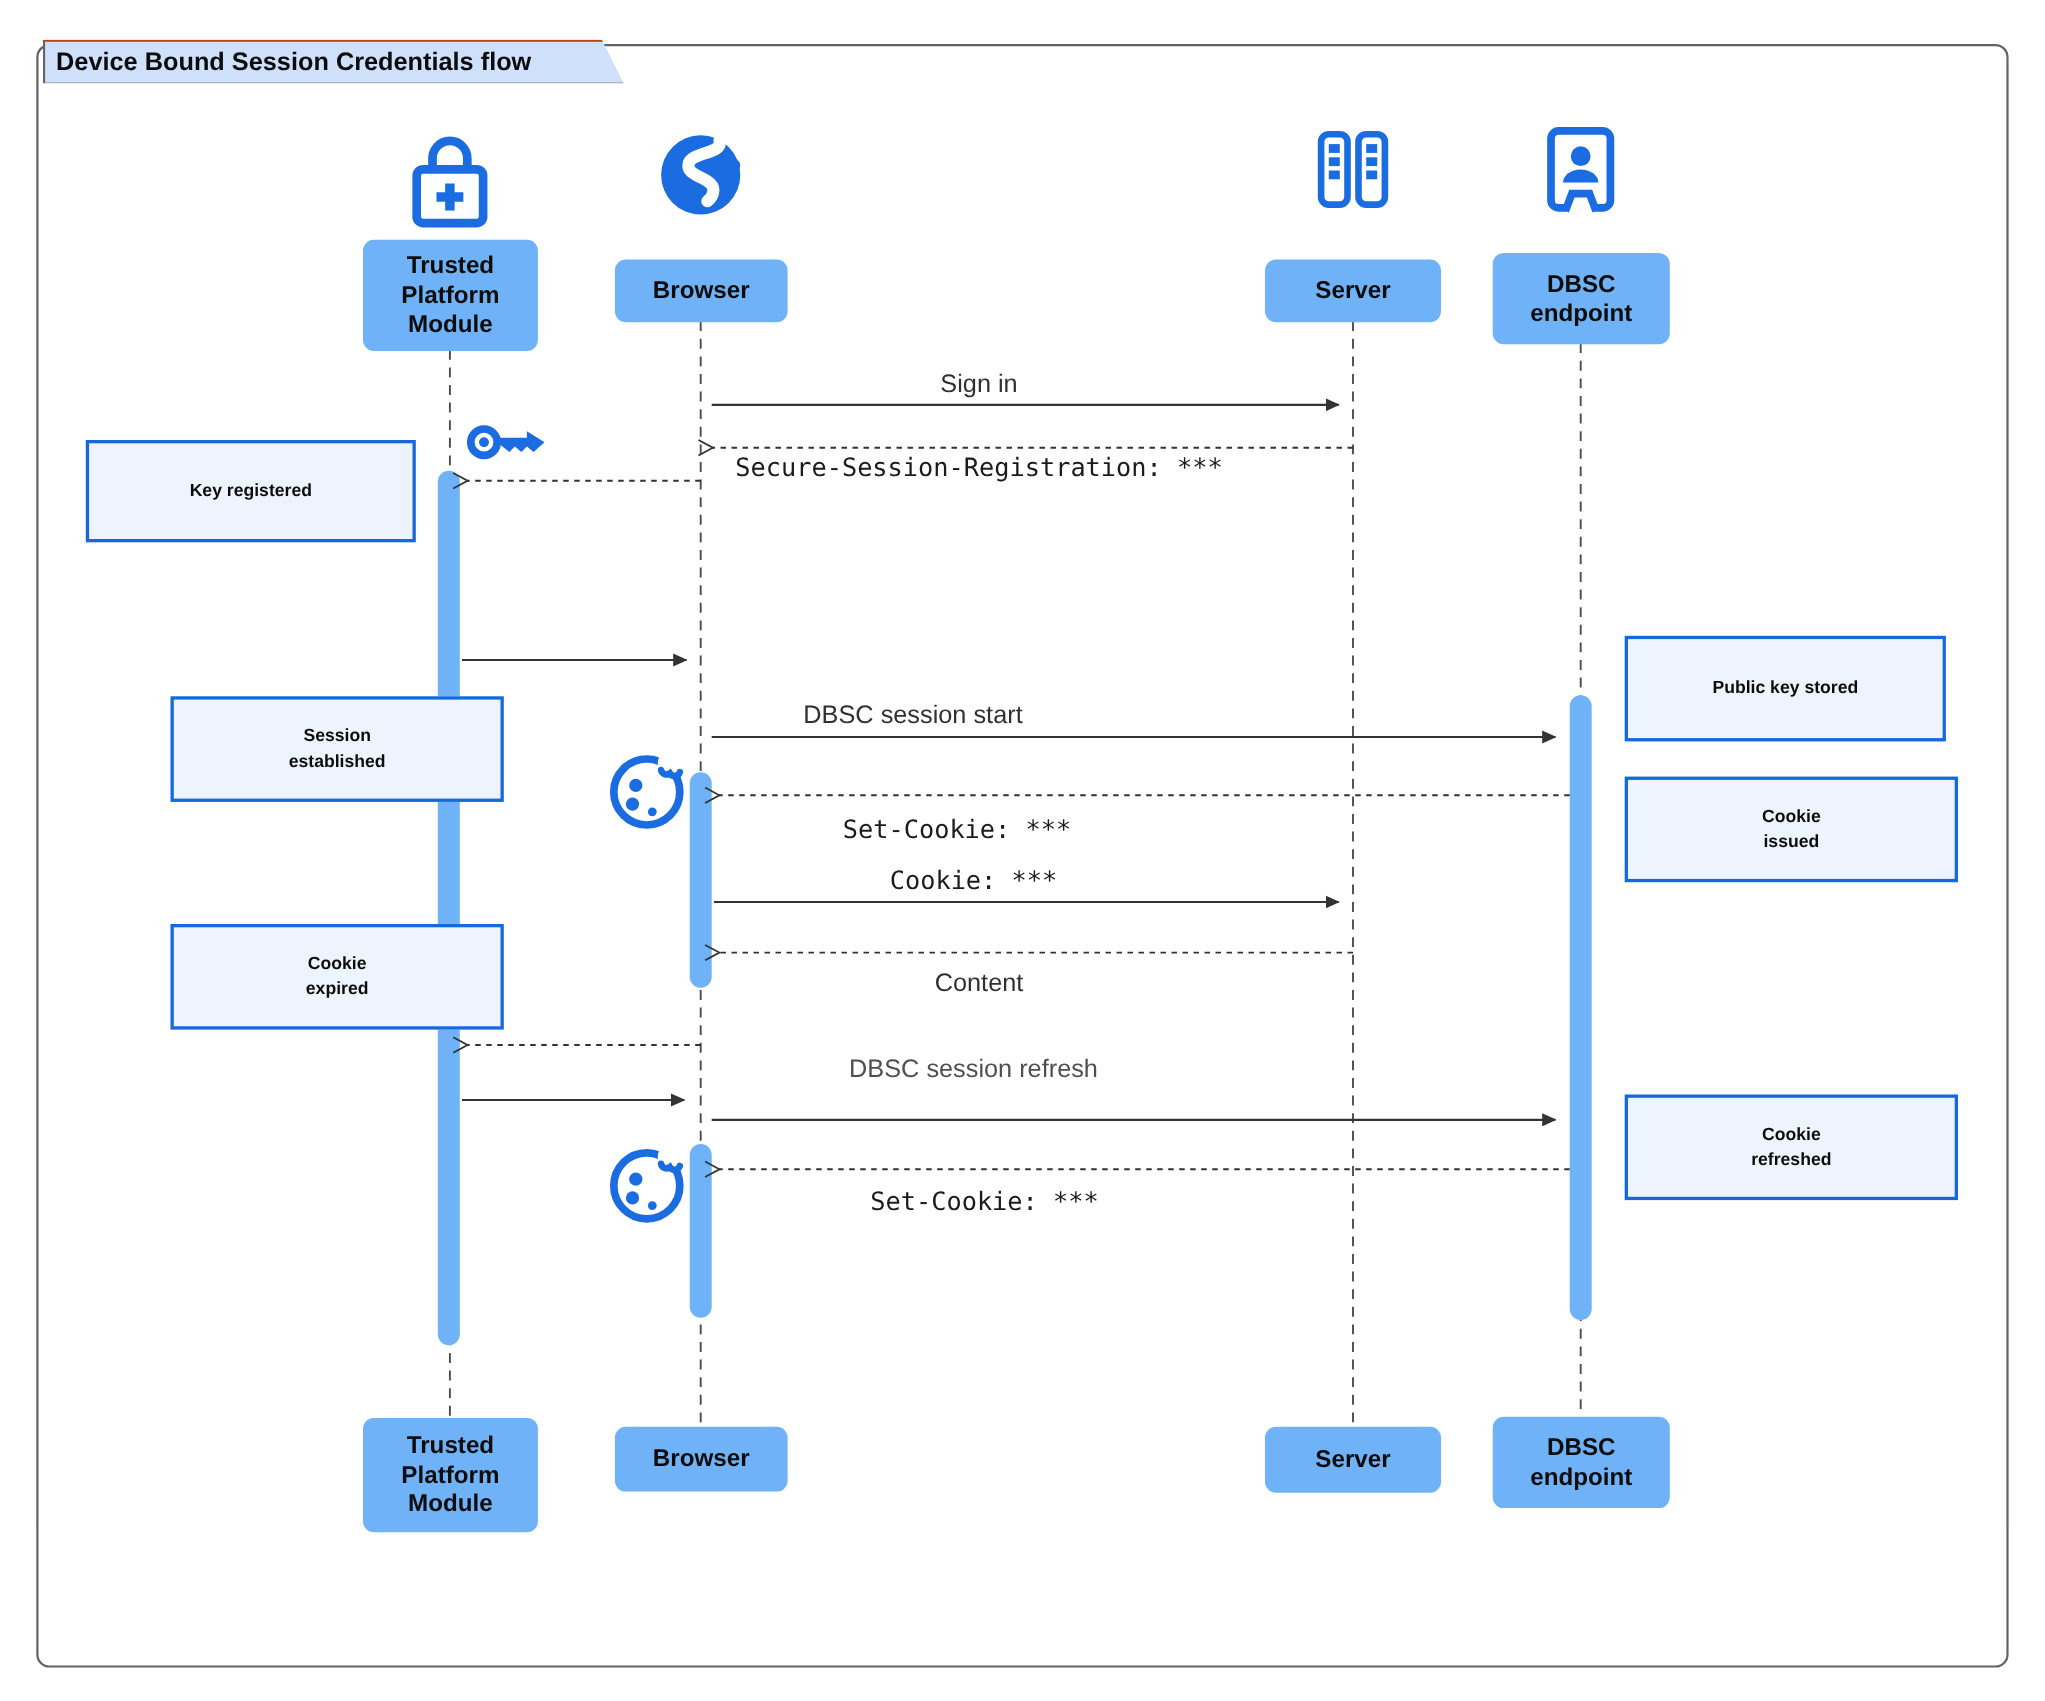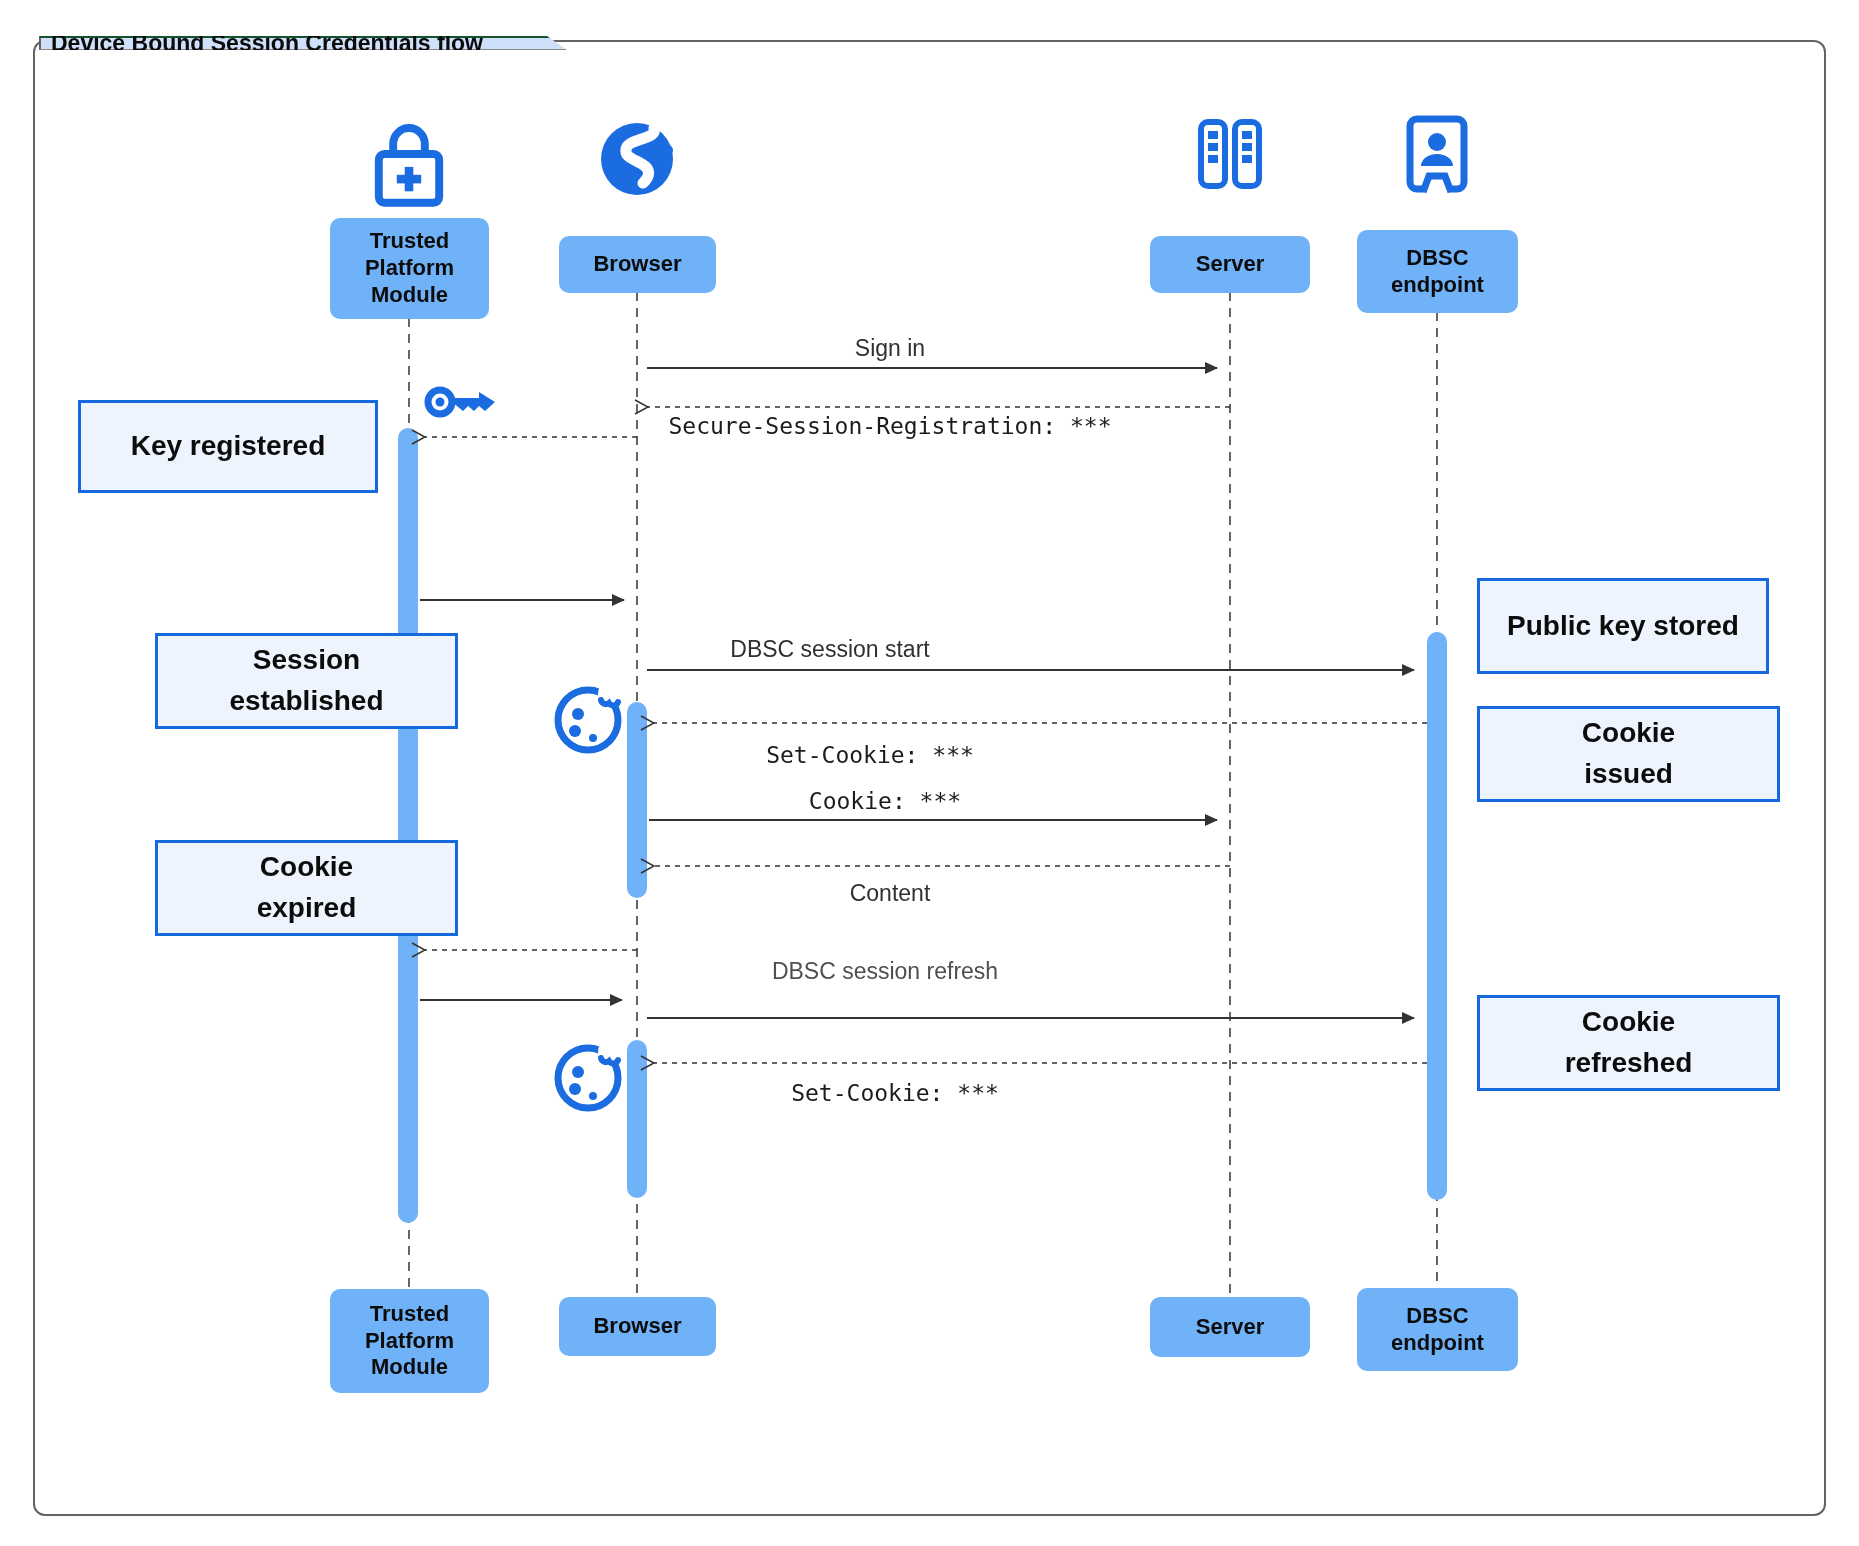--- a/index.html
+++ b/index.html
@@ -1,30 +1,30 @@
 <!DOCTYPE html>
 <html><head>
 <meta charset="utf-8">
 <style>
   html,body{margin:0;padding:0;background:#fff;}
   #stage{position:relative;width:1859px;height:1546px;background:#ffffff;overflow:hidden;
          font-family:"Liberation Sans", sans-serif;}
   .frame{position:absolute;left:33px;top:40px;width:1789px;height:1472px;
          border:2px solid #636363;border-radius:12px;background:#fff;}
-  .title-tab{position:absolute;left:39px;top:36px;width:528px;height:14px;
-         background:#cfe0fb;border-top:2px solid #14532d;border-left:2px solid #636363;border-bottom:1px solid #8a8a8a;
+  .title-tab{position:absolute;left:39px;top:36px;width:528px;height:40px;
+         background:#cfe0fb;border-top:2px solid #c2410c;border-left:2px solid #636363;border-bottom:1px solid #8a8a8a;
          clip-path:polygon(0 0, calc(100% - 20px) 0, 100% 100%, 0 100%);
          display:flex;align-items:center;padding-left:10px;box-sizing:border-box;
          font-weight:bold;font-size:23px;color:#0b0b0b;}
   .pbox{position:absolute;background:#6fb2f8;border-radius:10px;color:#0c0c0c;
         font-weight:bold;font-size:22px;line-height:1.22;display:flex;align-items:center;
         justify-content:center;text-align:center;white-space:pre-line;}
   .bar{position:absolute;width:20px;background:#6fb2f8;border-radius:10px;}
   .note{position:absolute;background:#edf4fd;border:3px solid #1569dd;color:#0c0c0c;
-        font-weight:bold;font-size:28px;line-height:1.45;display:flex;align-items:center;
+        font-weight:bold;font-size:16px;line-height:1.45;display:flex;align-items:center;
         justify-content:center;text-align:center;white-space:pre-line;box-sizing:border-box;}
   .mlabel{position:absolute;font-size:23px;color:#303030;text-align:center;}
   .mono{font-family:"DejaVu Sans Mono", monospace;color:#1b1b1b;font-size:23px;}
   .gray{color:#4f4f4f;}
   .icon{position:absolute;}
   svg{display:block;}
   .layer{position:absolute;left:0;top:0;width:1859px;height:1546px;pointer-events:none;}
 </style>
 </head>
 <body>

